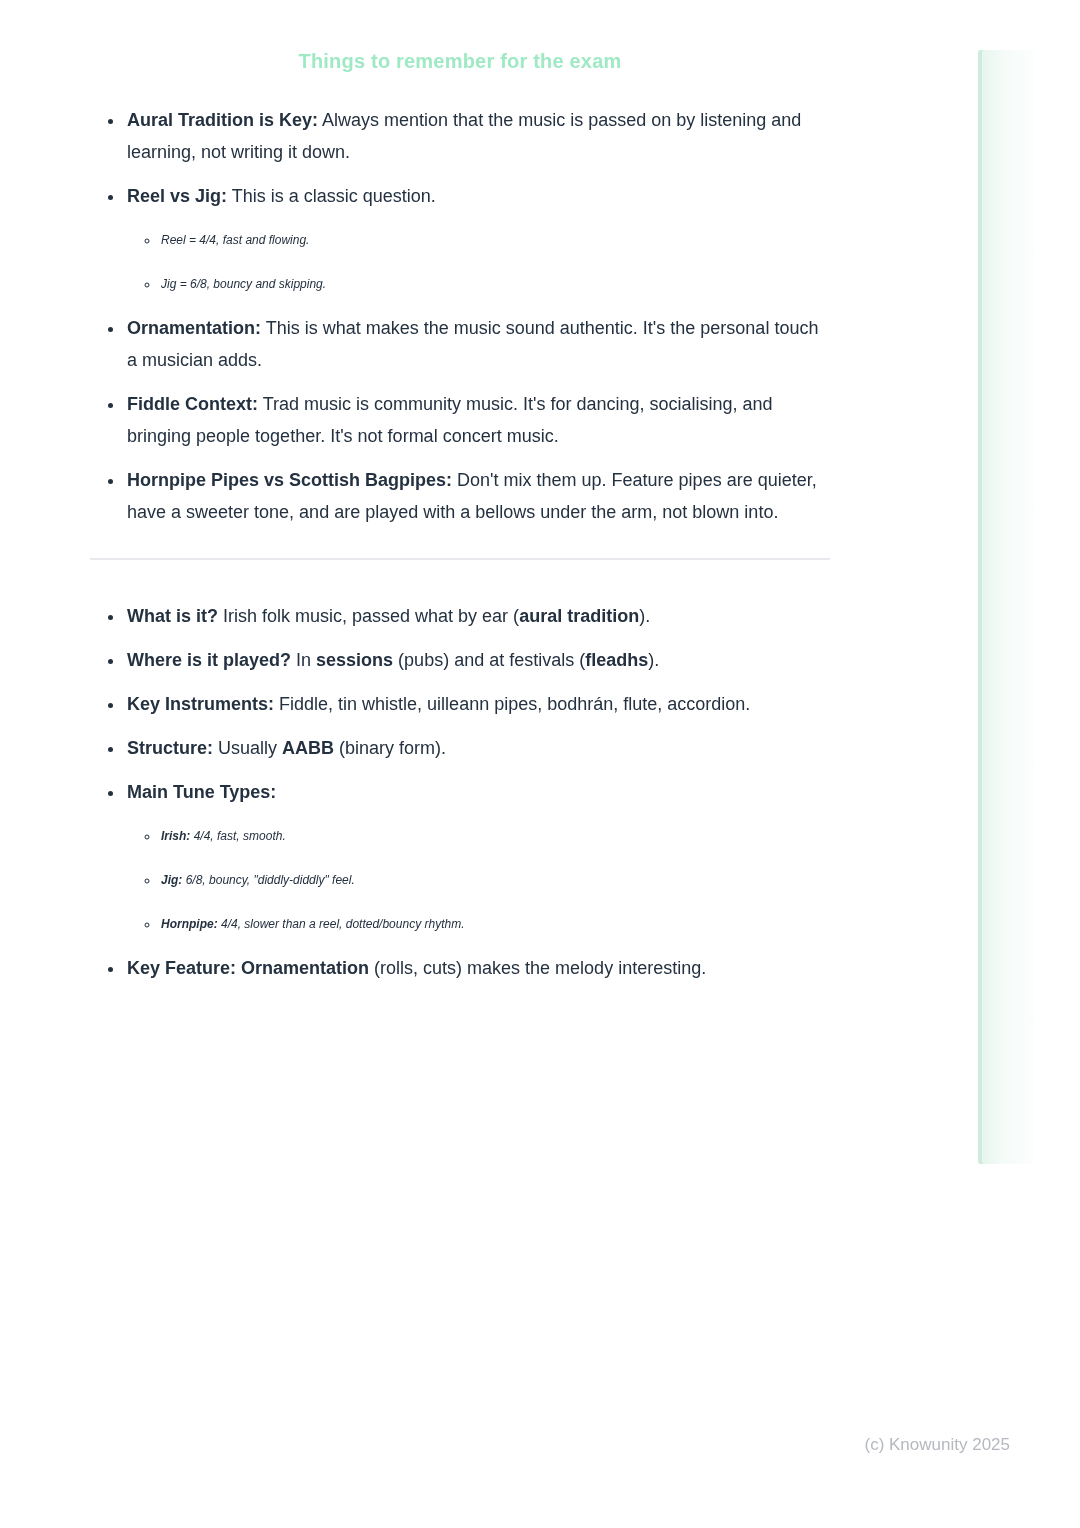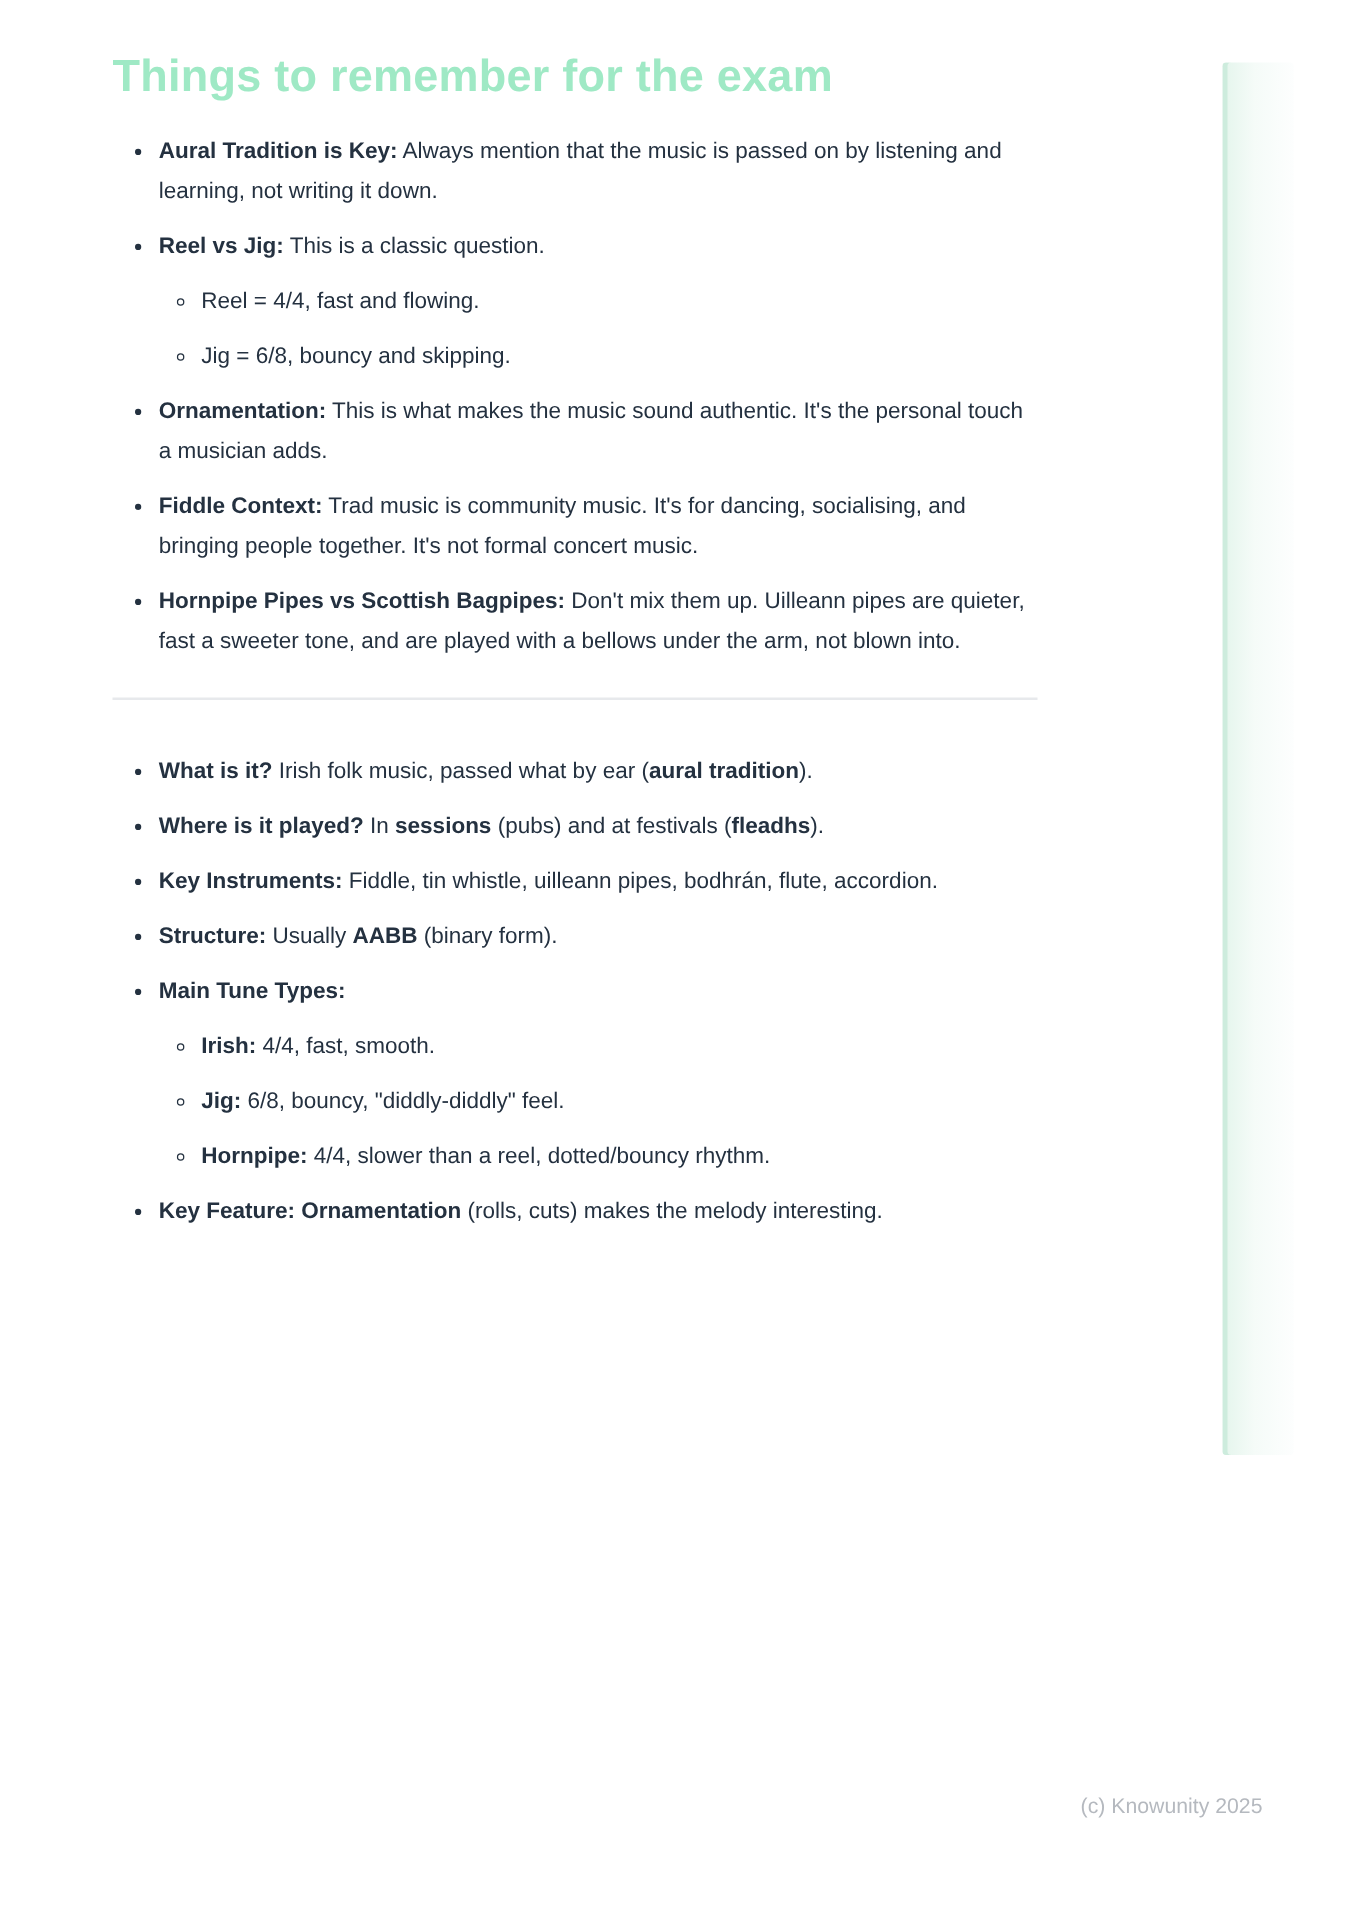--- a/index.html
+++ b/index.html
@@ -32,48 +32,50 @@
     border-radius: 3px;
   }
   .content {
     position: absolute;
     left: 90px;
     top: 44px;
     width: 740px;
   }
   h1.section-title {
     margin: 0 0 26px 0;
-    font-size: 36px;
+    font-size: 20px;
     line-height: 34px;
     font-weight: 700;
     color: var(--accent);
     letter-spacing: 0.2px;
+    text-align: center;
   }
   ul.main-list {
     margin: 0;
     padding: 0 0 0 35px;
     list-style: disc;
   }
   ul.main-list > li {
     font-size: 18px;
     line-height: 32px;
     margin-bottom: 12px;
     padding-left: 2px;
   }
   ul.main-list > li:last-child { margin-bottom: 0; }
   ul.sub-list {
     margin: 0 0 10px 0;
     padding: 0 0 0 32px;
     list-style: circle;
   }
   ul.sub-list > li {
-    font-size: 18px;
+    font-size: 12px;
     line-height: 32px;
     margin: 12px 0 0 0;
     padding-left: 2px;
+    font-style: italic;
   }
   .b { font-weight: 700; text-align: right; }
   hr.divider {
     border: none;
     border-top: 2px solid var(--divider);
     margin: 30px 0 40px 0;
     width: 100%;
   }
   .footer-note {
     position: absolute;
@@ -96,21 +98,21 @@
     <section>
       <h1 class="section-title">Things to remember for the exam</h1>
       <ul class="main-list">
           <li><span class="b">Aural Tradition is Key:</span><span> Always mention that the music is passed on by listening and learning, not writing it down.</span></li>
           <li><span class="b">Reel vs Jig:</span><span> This is a classic question.</span><ul class="sub-list">
               <li><span>Reel = 4/4, fast and flowing.</span></li>
               <li><span>Jig = 6/8, bouncy and skipping.</span></li>
             </ul></li>
           <li><span class="b">Ornamentation:</span><span> This is what makes the music sound authentic. It's the personal touch a musician adds.</span></li>
           <li><span class="b">Fiddle Context:</span><span> Trad music is community music. It's for dancing, socialising, and bringing people together. It's not formal concert music.</span></li>
-          <li><span class="b">Hornpipe Pipes vs Scottish Bagpipes:</span><span> Don't mix them up. Uilleann pipes are quieter, fast a sweeter tone, and are played with a bellows under the arm, not blown into.</span></li>
+          <li><span class="b">Hornpipe Pipes vs Scottish Bagpipes:</span><span> Don't mix them up. Feature pipes are quieter, have a sweeter tone, and are played with a bellows under the arm, not blown into.</span></li>
         </ul>
     </section>
 
     <hr class="divider">
 
     <section>
       <ul class="main-list">
           <li><span class="b">What is it?</span><span> Irish folk music, passed what by ear (</span><span class="b">aural tradition</span><span>).</span></li>
           <li><span class="b">Where is it played?</span><span> In </span><span class="b">sessions</span><span> (pubs) and at festivals (</span><span class="b">fleadhs</span><span>).</span></li>
           <li><span class="b">Key Instruments:</span><span> Fiddle, tin whistle, uilleann pipes, bodhrán, flute, accordion.</span></li>

